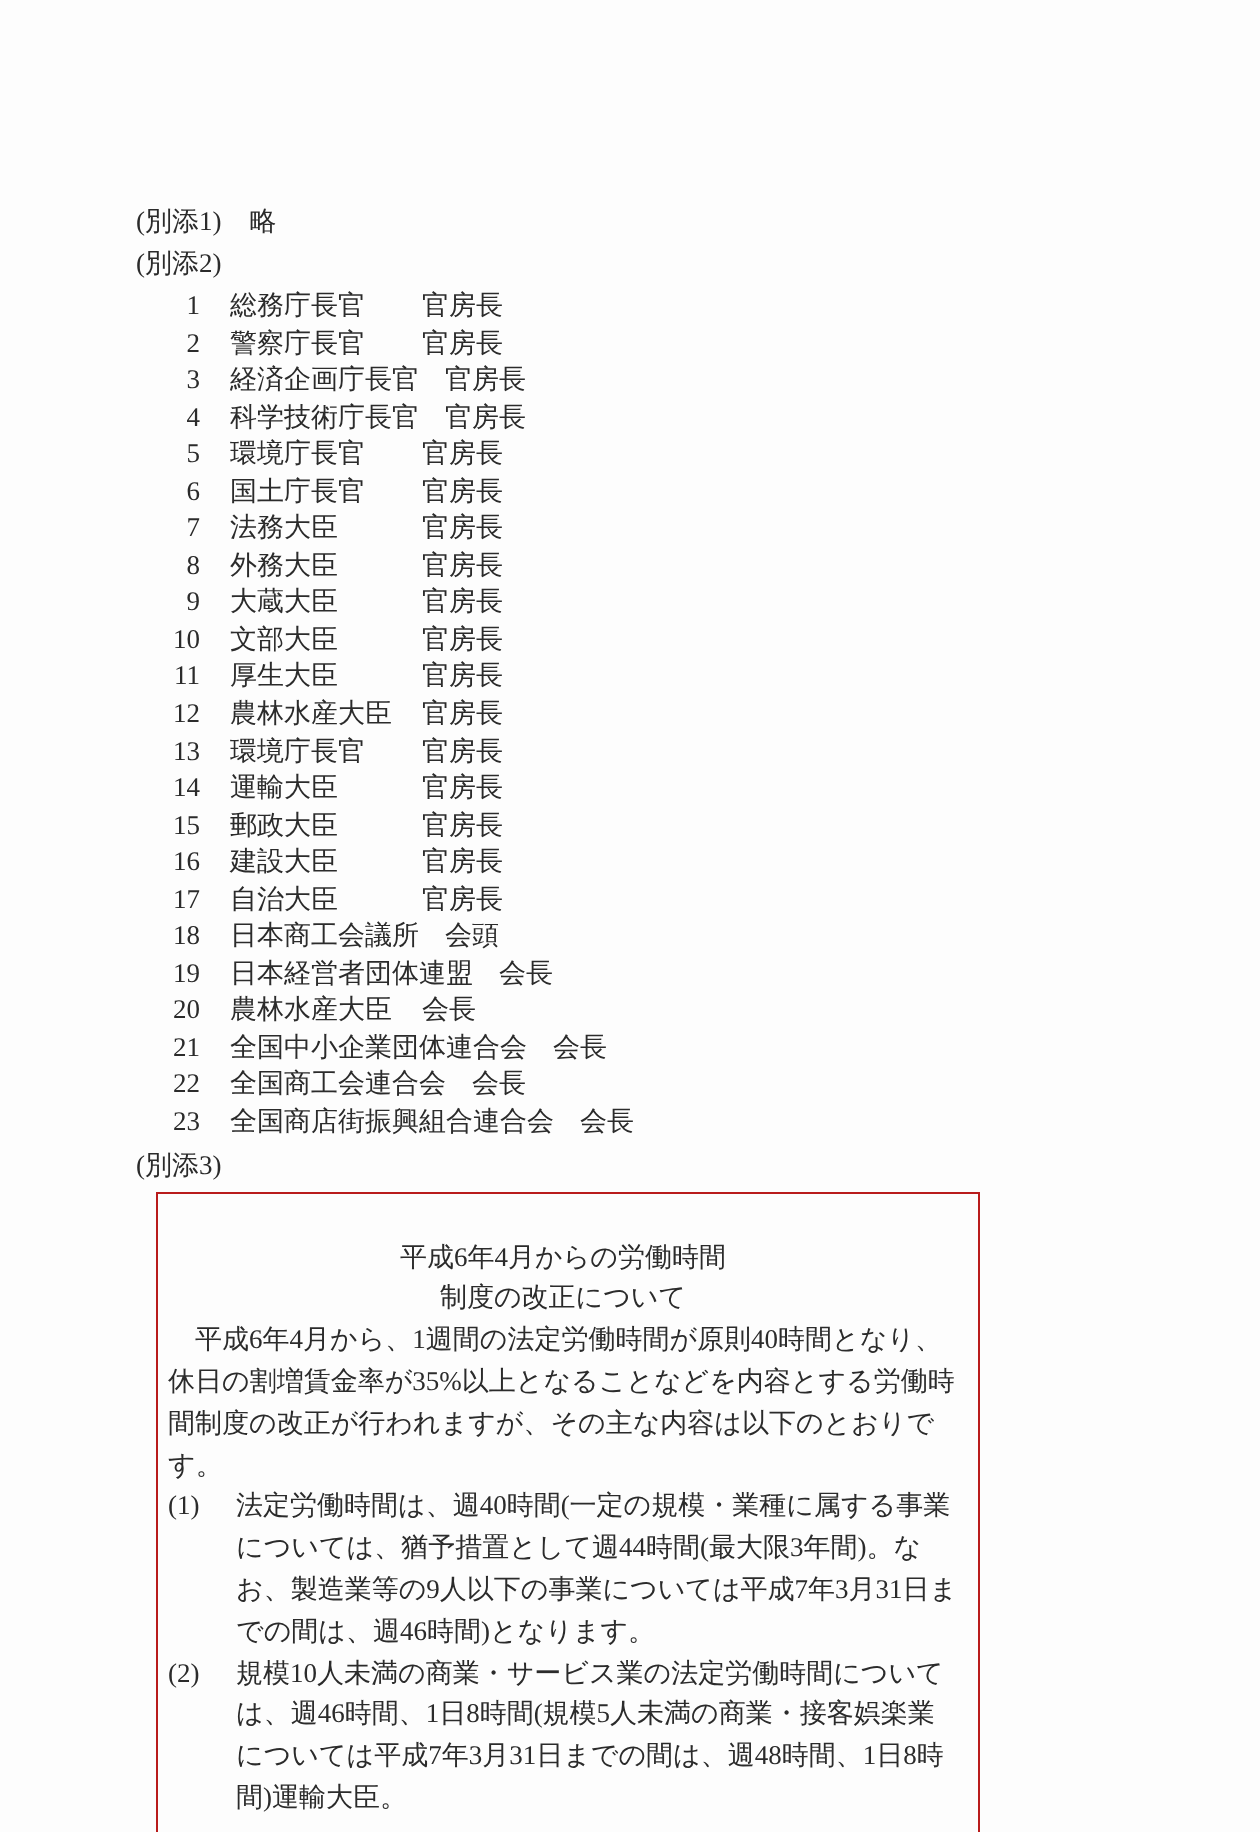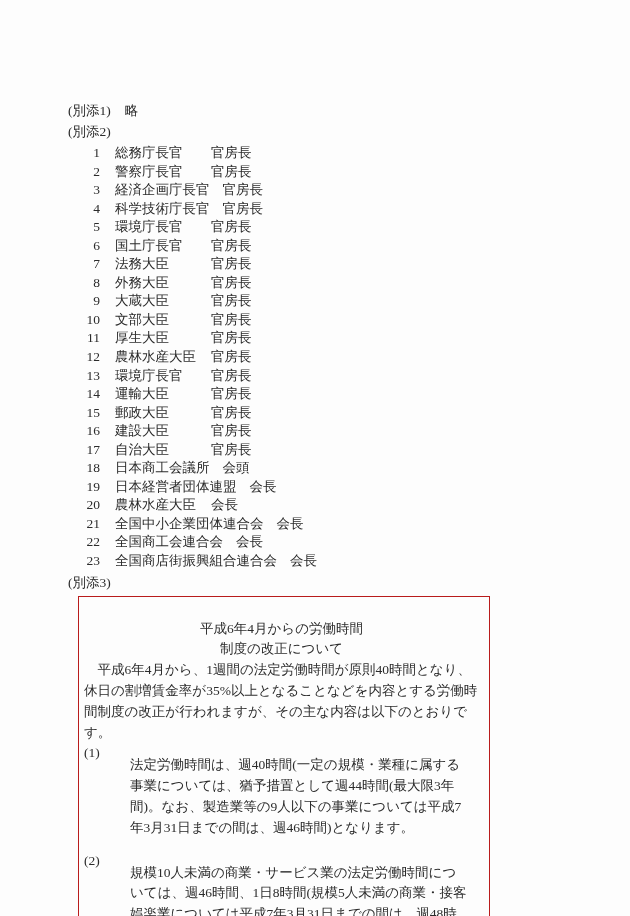--- a/index.html
+++ b/index.html
@@ -43,21 +43,21 @@
     min-height: 233px;
     box-sizing: border-box;
     border: 1px solid #b91c1c;
     background: #fdfdfd;
     padding: 22px 10px 7px 5px;
   }
   .notice-title { line-height: 20.8px; text-align: center; }
   .notice-intro { line-height: 20.8px; text-indent: 1em; margin: 0; }
   .notice-item { display: flex; line-height: 20.8px; }
   .notice-marker { flex: 0 0 34px; }
-  .notice-text { flex: 1; margin: 12px; }
+  .notice-text { flex: 1; margin: 0; }
 </style>
 </head>
 <body>
 
 <div class="page">
   <div class="doc">
 
     <div class="hdr-line"><span>(別添1)</span><span class="hdr-value">略</span></div>
 
     <div class="hdr-line"><span>(別添2)</span></div>

